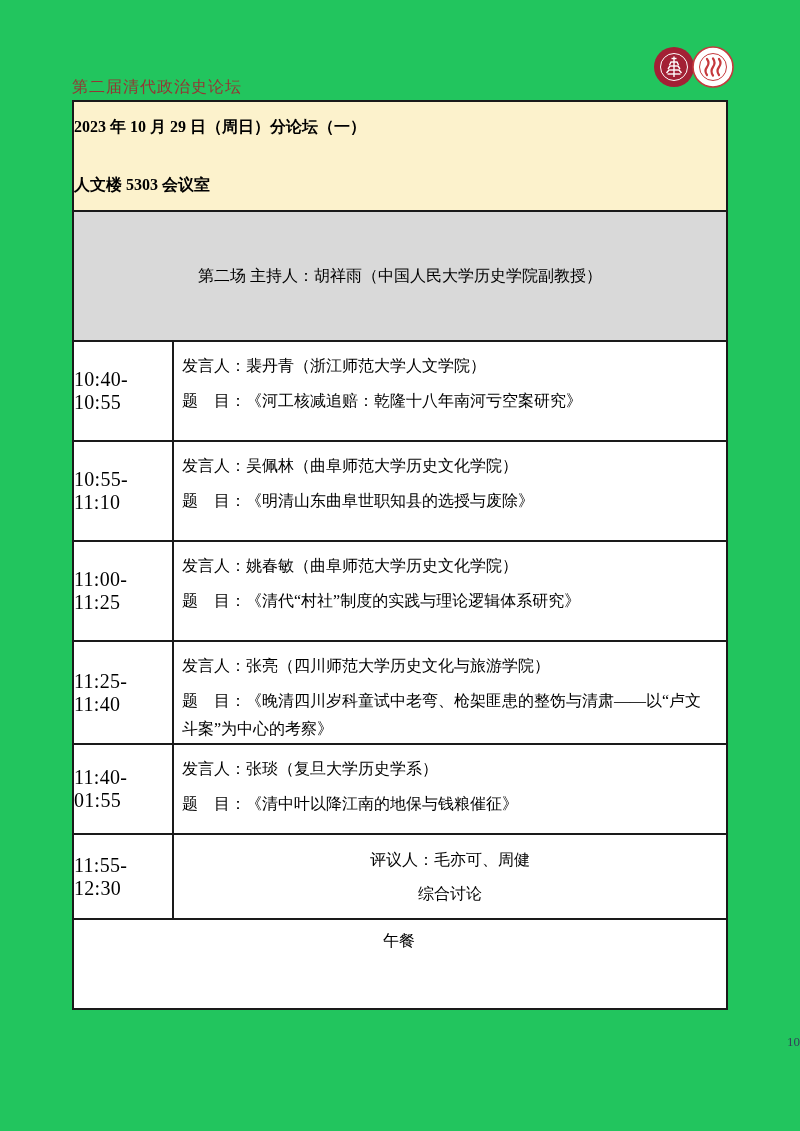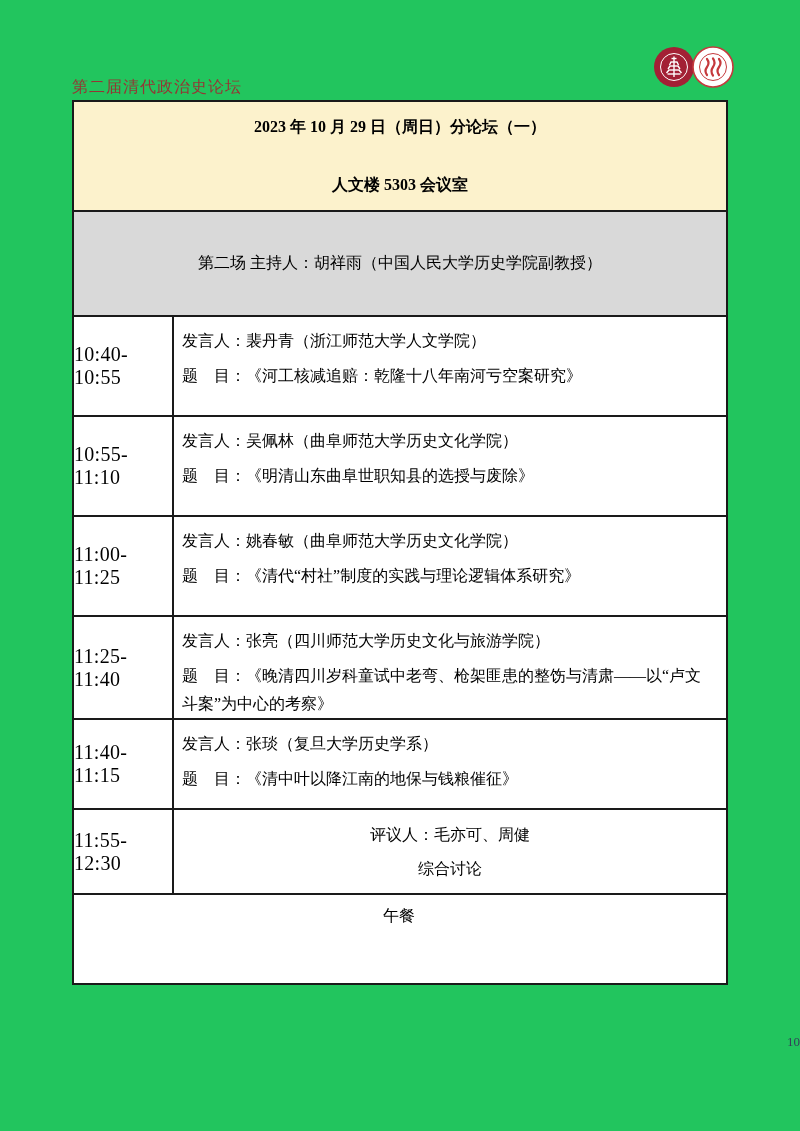--- a/index.html
+++ b/index.html
@@ -41,27 +41,27 @@
   }
   .row { width: 100%; }
   .row + .row { border-top: 2px solid #1a1a1a; }
 
   .row.yellow {
     height: 108px;
     background: #fcf2cc;
     display: flex;
     flex-direction: column;
     justify-content: center;
-    align-items: center;
+    align-items: flex-start;
     gap: 37px;
     font-weight: bold;
     font-size: 16px;
   }
   .row.gray {
-    height: 105px;
+    height: 130px;
     background: #d9d9d9;
     display: flex;
     justify-content: center;
     align-items: center;
     font-size: 16px;
   }
   .row.split { display: flex; }
   .time-cell {
     width: 100px;
     flex: 0 0 100px;
@@ -184,21 +184,21 @@
 
     <div class="row split h103">
       <div class="time-cell">11:25-11:40</div>
       <div class="content-cell">
         <p>发言人：张亮（四川师范大学历史文化与旅游学院）</p>
         <p>题　目：《晚清四川岁科童试中老弯、枪架匪患的整饬与清肃——以“卢文斗案”为中心的考察》</p>
       </div>
     </div>
 
     <div class="row split h90">
-      <div class="time-cell">11:40-11:15</div>
+      <div class="time-cell">11:40-01:55</div>
       <div class="content-cell">
         <p>发言人：张琰（复旦大学历史学系）</p>
         <p>题　目：《清中叶以降江南的地保与钱粮催征》</p>
       </div>
     </div>
 
     <div class="row split h85">
       <div class="time-cell">11:55-12:30</div>
       <div class="content-cell centered">
         <p>评议人：毛亦可、周健</p>

